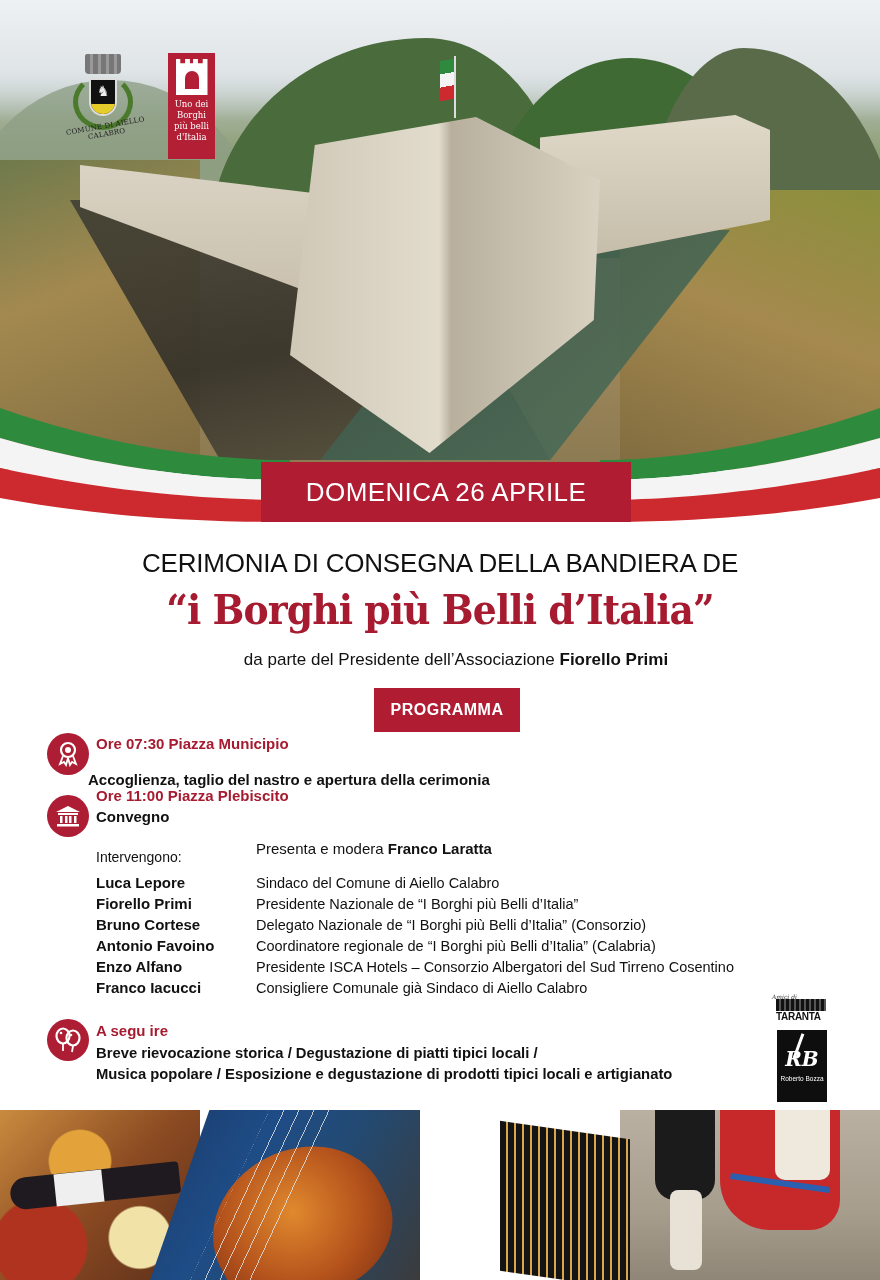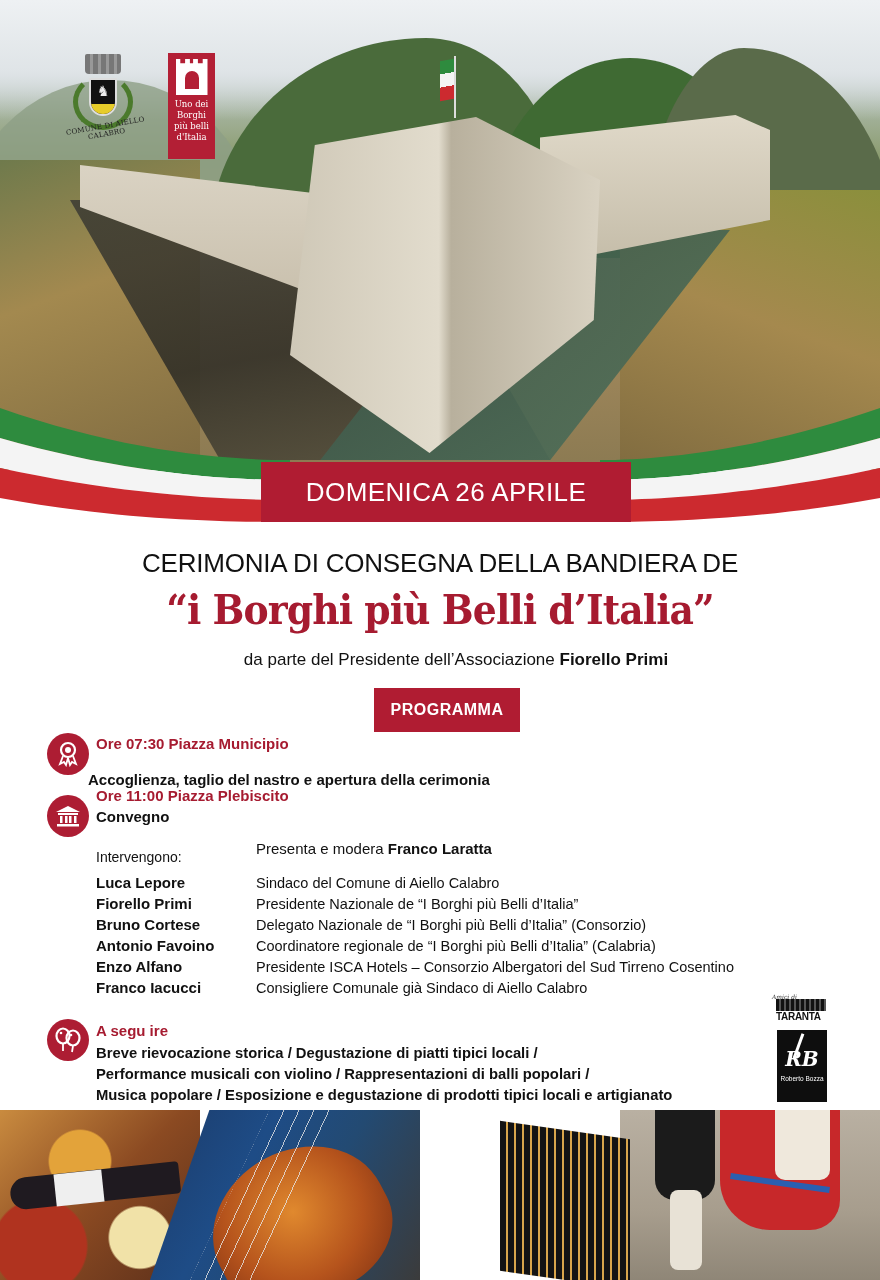--- a/index.html
+++ b/index.html
@@ -257,21 +257,20 @@
       <ellipse cx="9" cy="9" rx="6.5" ry="7.5" fill="none" stroke="#fff" stroke-width="2.2"></ellipse>
       <ellipse cx="19" cy="11" rx="6.5" ry="7.5" fill="none" stroke="#fff" stroke-width="2.2"></ellipse>
       <path d="M9,17 L9,24 M19,19 L18,25" stroke="#fff" stroke-width="1.8"></path>
       <circle cx="7" cy="6" r="1.3" fill="#fff"></circle>
       <circle cx="17" cy="8" r="1.3" fill="#fff"></circle>
     </svg>
 </div>
 <div class="time-head" style="top:1022px;">A segu ire</div>
 <div class="followup">
   <div>Breve rievocazione storica / Degustazione di piatti tipici locali /</div>
-  <div>Performance musicali con violino / Rappresentazioni di balli popolari /</div>
   <div>Musica popolare / Esposizione e degustazione di prodotti tipici locali e artigianato</div>
 </div>
 
 <div class="taranta">
   <span class="taranta-script">Amici di</span>
   <div class="taranta-pic"></div>
   <span class="taranta-word">TARANTA</span>
 </div>
 <div class="bozza">
   <span class="bozza-mark">RB</span>

